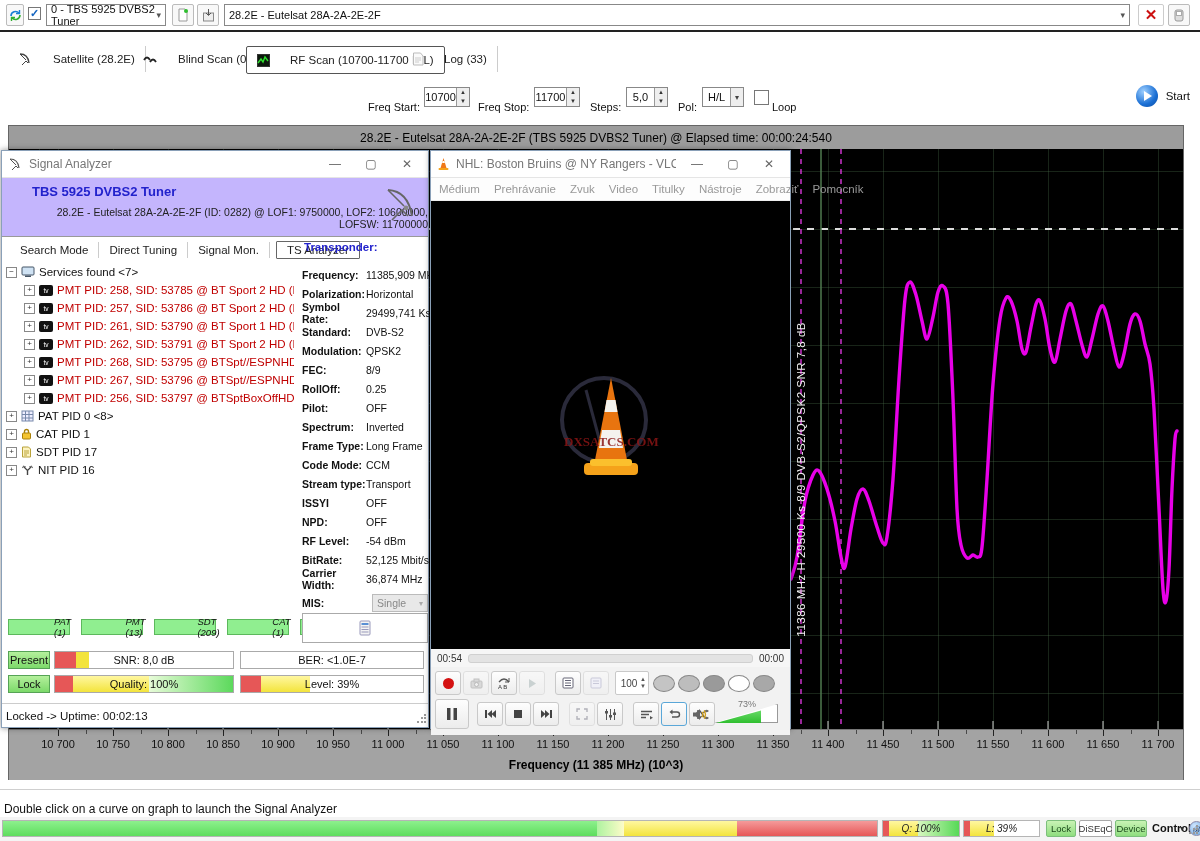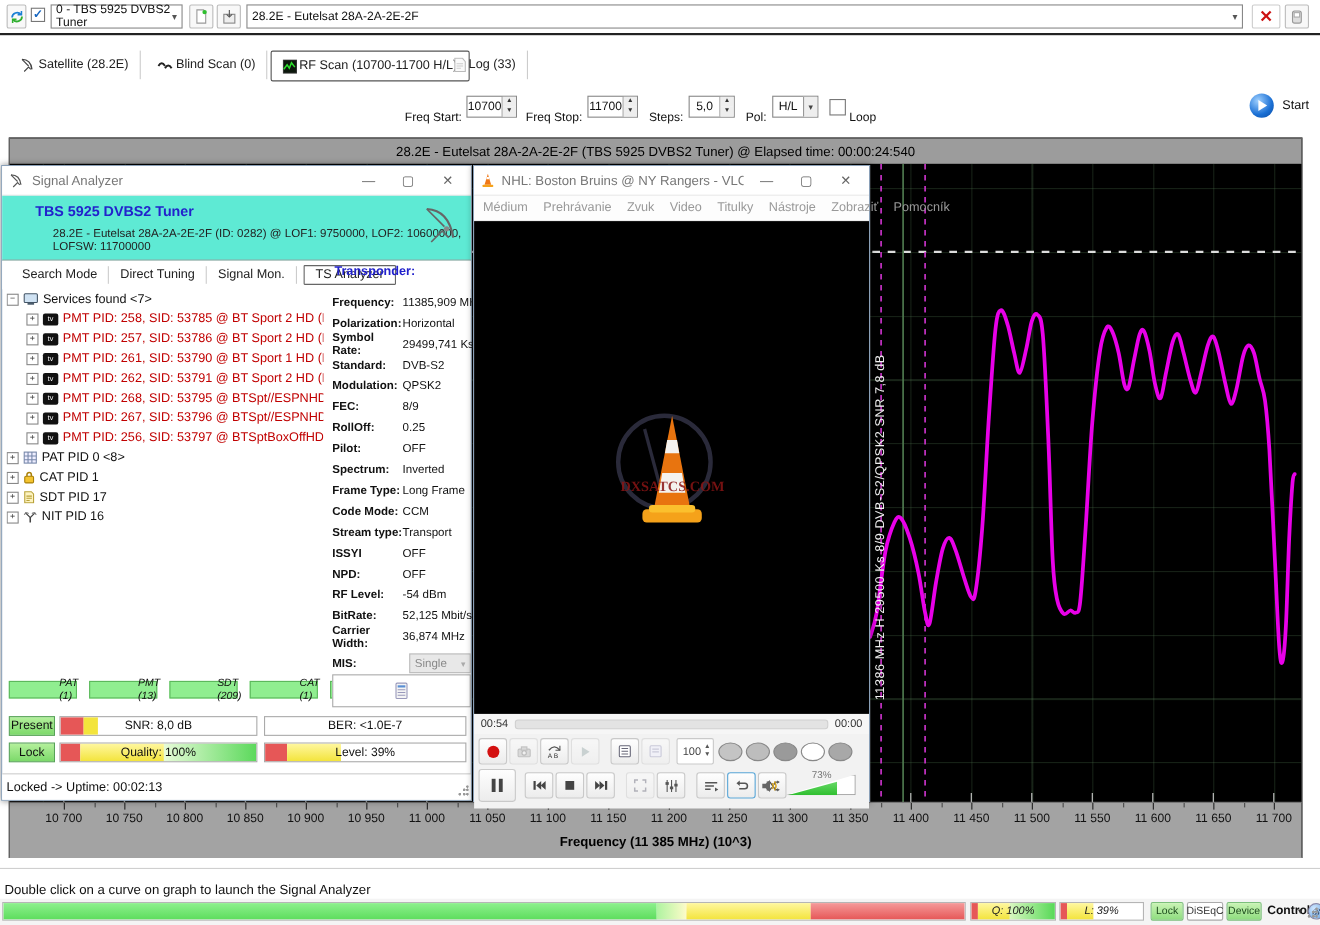--- a/index.html
+++ b/index.html
@@ -7,21 +7,21 @@
   
   .toolbar{position:absolute;left:0;top:0;width:1200px;height:30px;background:#fff;border-bottom:2px solid #222;}
   .tb-item{position:absolute;top:4px;height:22px;box-sizing:border-box;}
   .icon-btn{border:1px solid #bbb;background:#f8f8f8;border-radius:2px;display:flex;align-items:center;justify-content:center;}
   .combo{border:1px solid #888;background:#fff;display:flex;align-items:center;padding:0 4px;font-size:11px;}
   .combo .arrow{margin-left:auto;color:#555;font-size:9px;}
   .chk{width:13px;height:13px;border:1px solid #777;background:#fff;display:flex;align-items:center;justify-content:center;color:#1565c0;font-size:11px;font-weight:bold;line-height:1;}
   .close-main{background:#fff;border:1px solid #ccc;color:#cc1111;font-weight:bold;font-size:15px;}
   
   .tabbar{position:absolute;left:0;top:44px;width:1200px;height:32px;background:#fff;}
-  .tab{position:absolute;top:2px;height:26px;display:flex;align-items:center;gap:2px;padding:0 10px;font-size:11.5px;color:#222;border-right:1px solid #ccc;}
+  .tab{position:absolute;top:2px;height:26px;display:flex;align-items:center;gap:20px;padding:0 10px;font-size:11.5px;color:#222;border-right:1px solid #ccc;}
   .tab.selected{border:1px solid #555;background:#fff;border-radius:2px;}
   
   .controlsrow{position:absolute;left:0;top:82px;width:1200px;height:34px;background:#fff;}
   .ctl-label{position:absolute;top:19px;font-size:11px;color:#111;}
   .spin{position:absolute;top:5px;height:20px;border:1px solid #888;background:#fff;display:flex;align-items:center;box-sizing:border-box;font-size:11px;}
   .spin .val{flex:1;text-align:center;}
   .spin .btns{width:12px;height:100%;border-left:1px solid #999;display:flex;flex-direction:column;}
   .spin .btns span{flex:1;font-size:6px;line-height:9px;text-align:center;color:#333;background:#eee;}
   .startbtn{position:absolute;right:10px;top:3px;display:flex;align-items:center;gap:8px;}
   .playcircle{width:22px;height:22px;border-radius:50%;background:radial-gradient(circle at 35% 30%,#9fd0ff,#1a6fd4 60%,#0a4aa0);display:flex;align-items:center;justify-content:center;}
@@ -53,21 +53,21 @@
     radial-gradient(circle at 6px 4px,#999 1px,transparent 1.5px),
     radial-gradient(circle at 9px 8px,#999 1px,transparent 1.5px),
     radial-gradient(circle at 9px 4px,#999 1px,transparent 1.5px),
     radial-gradient(circle at 9px 1px,#999 1px,transparent 1.5px);}
   
   .window{position:absolute;background:#fff;border:1px solid #8aa0b8;box-shadow:0 0 6px rgba(0,0,0,.45);box-sizing:border-box;}
   .wtitle{height:26px;background:#fff;display:flex;align-items:center;padding:0 6px;gap:6px;border-bottom:1px solid #e5e5e5;}
   .wtitle .ttext{color:#777;font-size:12px;flex:1;white-space:nowrap;overflow:hidden;}
   .winbtn{width:30px;height:20px;display:flex;align-items:center;justify-content:center;color:#666;font-size:12px;}
   
-  .sa-header{position:relative;height:58px;border-bottom:1px solid #999;background:#5eead4;}
+  .sa-header{position:relative;height:58px;border-bottom:1px solid #999;background:#c4b5fd;text-align:right;}
   .sa-tuner{position:absolute;left:30px;top:6px;color:#2222cc;font-weight:bold;font-size:13px;}
   .sa-sub{position:absolute;left:46px;top:28px;font-size:10.5px;color:#222;}
   .sa-tabs{position:relative;height:26px;background:#fff;display:flex;align-items:center;}
   .sa-tab{padding:2px 10px;font-size:11.5px;color:#222;border-right:1px solid #ccc;}
   .sa-tab.selected{border:1px solid #666;border-radius:1px;margin:0 6px;background:#fff;}
   .tp-label{position:absolute;right:14px;top:4px;left:302px;color:#2222cc;font-weight:bold;font-size:11.5px;}
   .sa-tree{position:absolute;left:4px;top:112px;width:288px;height:352px;overflow:hidden;font-size:11.5px;}
   .trow{display:flex;align-items:center;height:18px;gap:4px;white-space:nowrap;}
   .expander{width:9px;height:9px;border:1px solid #888;background:#fff;font-size:8px;line-height:7px;text-align:center;color:#333;flex:none;}
   .tv-icon{width:14px;height:11px;background:#111;border-radius:2px;color:#fff;font-size:6.5px;display:flex;align-items:center;justify-content:center;flex:none;}

